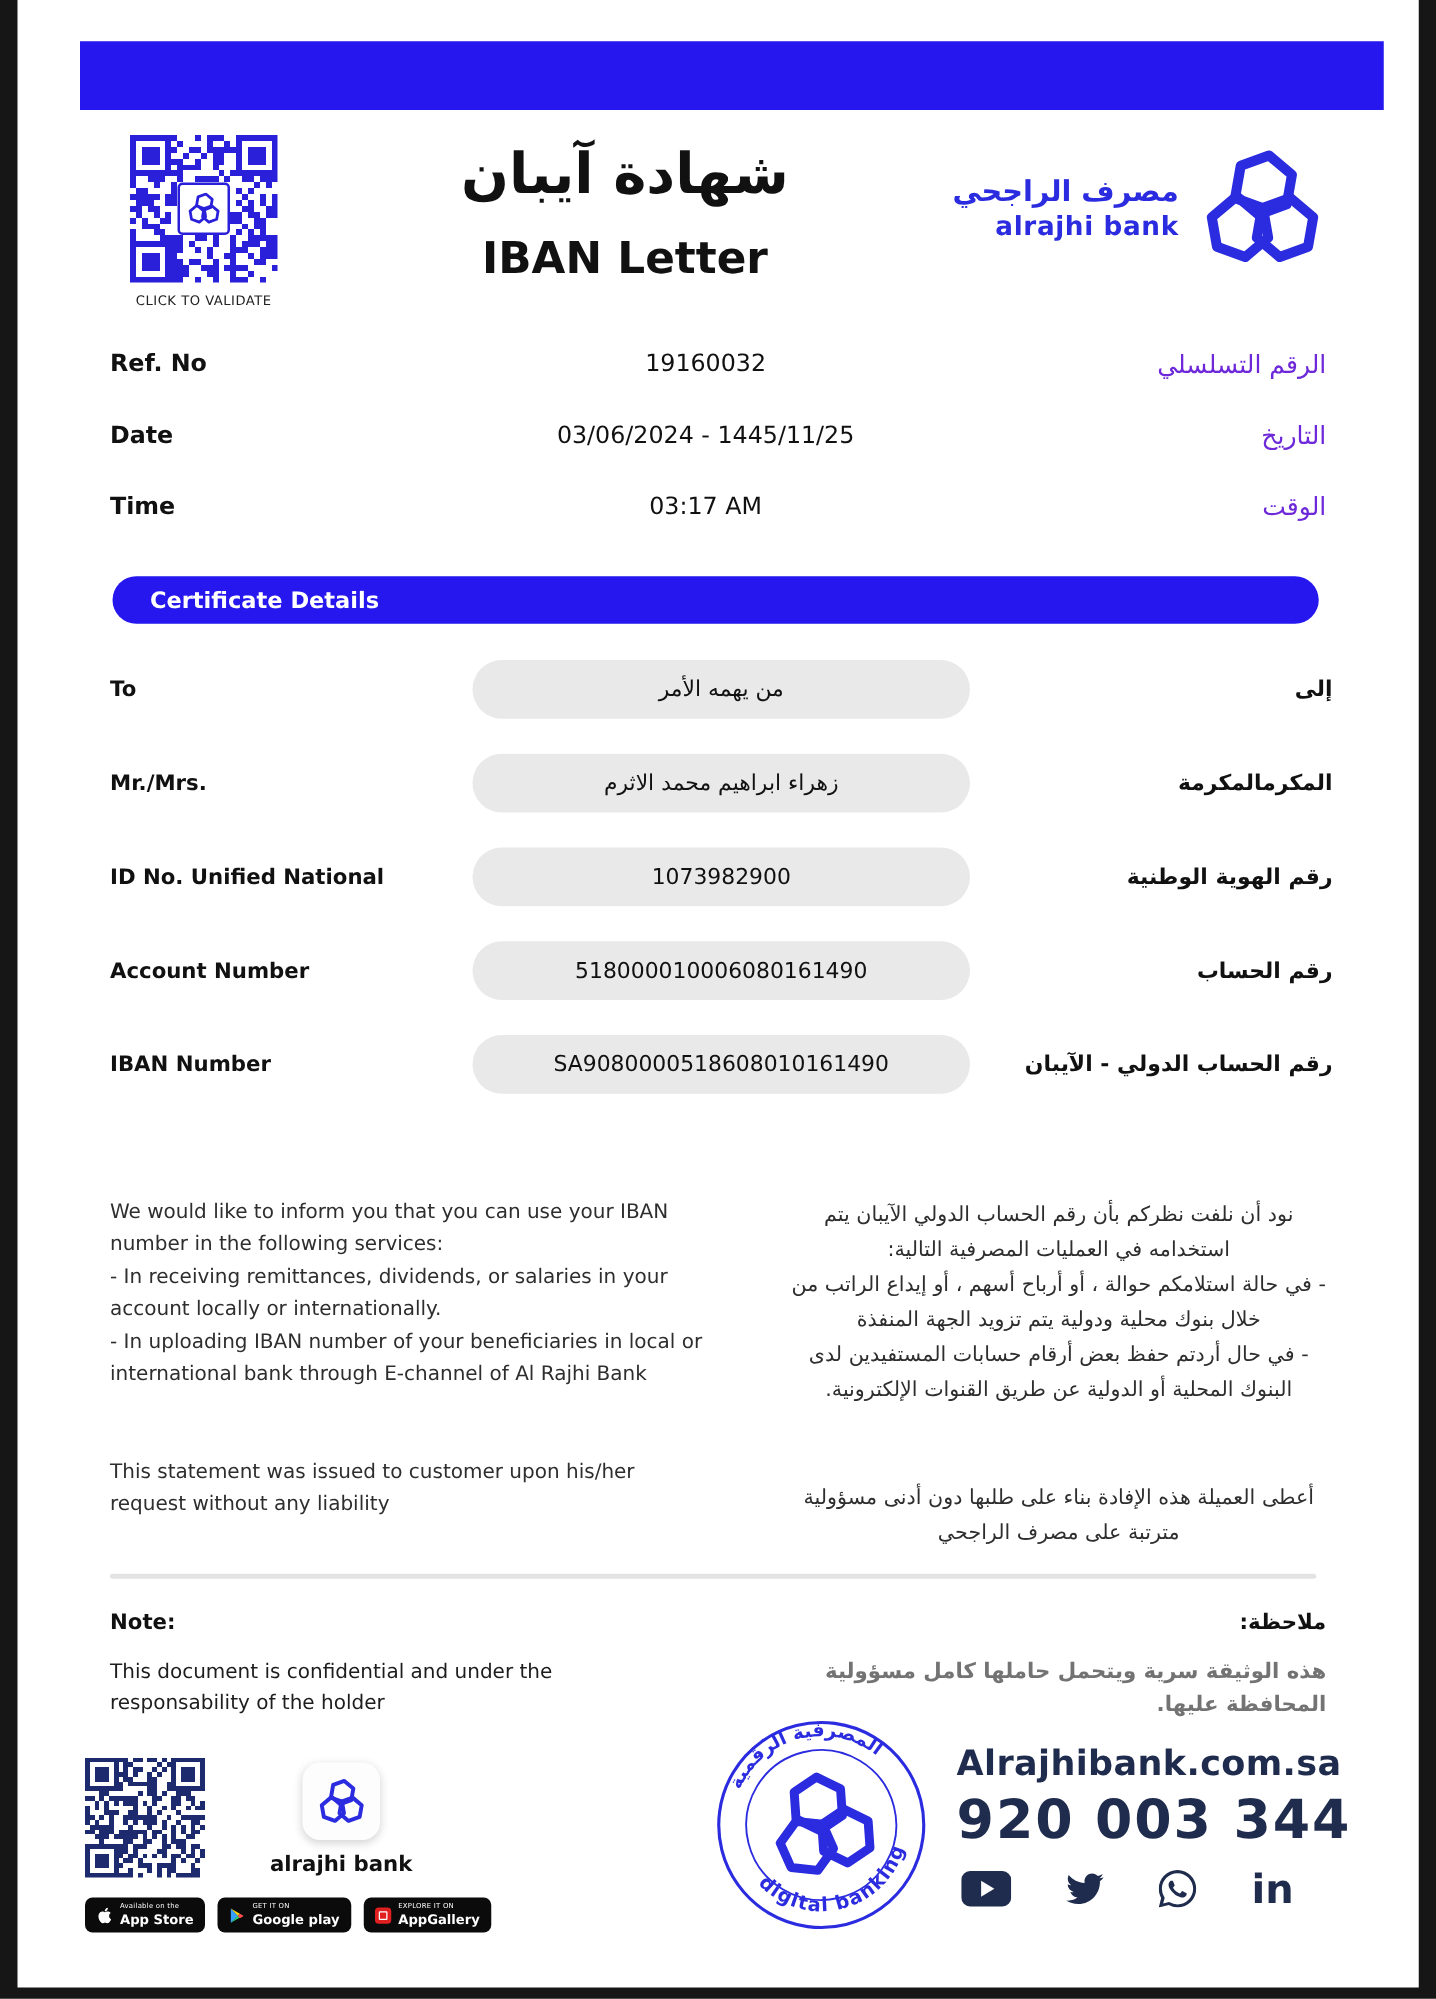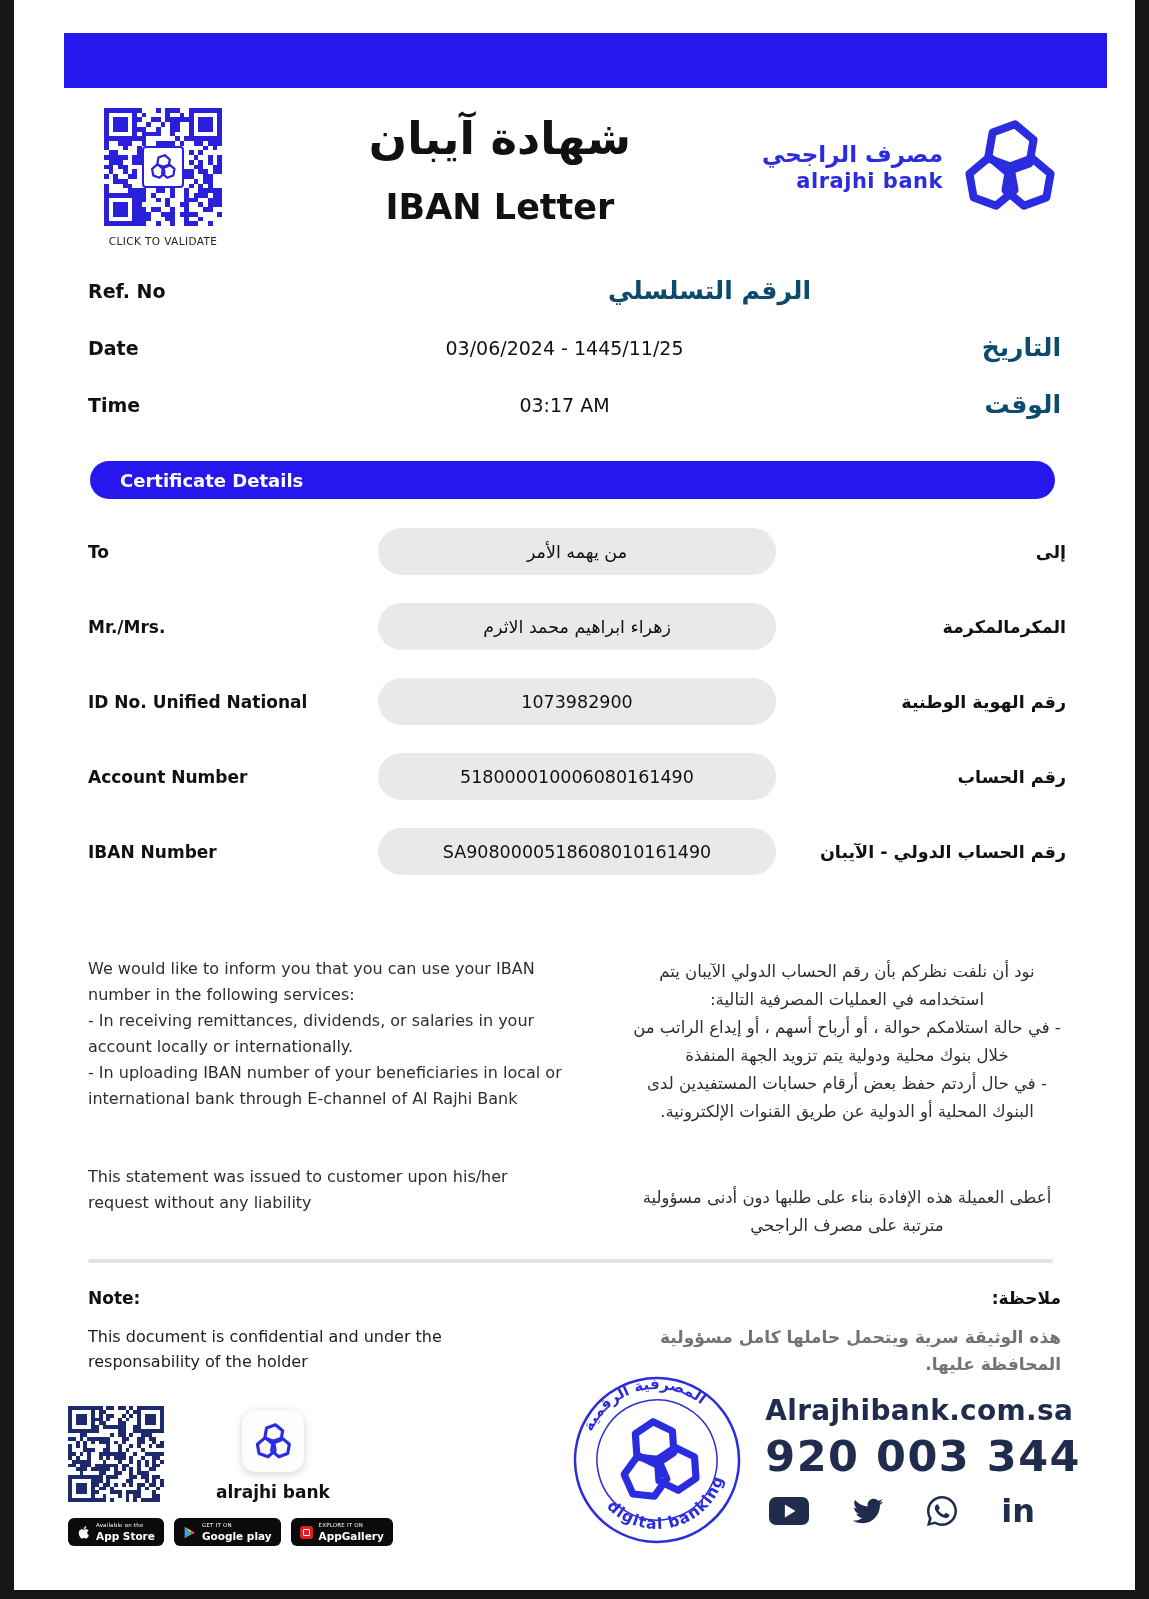--- a/index.html
+++ b/index.html
@@ -43,21 +43,21 @@
   .logo-text { text-align:right; color:#2b2bdf; }
   .logo-ar { font-size:23px; font-weight:bold; }
   .logo-en { font-size:21px; font-weight:bold; margin-top:2px; letter-spacing:.5px; }
   .logo-emblem { width:104px; height:94px; color:#2b2bdf; }
 
   
   .meta-rows { position:absolute; left:74px; top:262px; width:973px; }
   .meta-row { display:grid; grid-template-columns:230px 1fr 250px; align-items:center; height:57px; }
   .meta-label { font-size:19px; font-weight:700; color:#111; }
   .meta-value { font-size:19px; color:#111; text-align:center; }
-  .meta-ar { font-size:25px; font-weight:bold; color:#0c4a6e; text-align:left; } 
+  .meta-ar { font-size:20px; font-weight:normal; color:#6d28d9; text-align:left; } 
   .meta-row .ar { text-align:right; }
 
   
   .cert-bar {
     position:absolute; left:76px; top:461px; width:965px; height:38px;
     background:#2517ee; border-radius:19px;
     display:flex; align-items:center; padding-left:30px;
   }
   .cert-bar span { color:#fff; font-size:18px; font-weight:bold; }
 
@@ -367,20 +367,21 @@
       </div>
       <svg class="logo-emblem">
           <use href="#arb-emblem" width="104" height="94"></use>
         </svg>
     </div>
   </div>
 
   <div class="meta-rows">
     <div class="meta-row">
       <div class="meta-label">Ref. No</div>
+      <div class="meta-value">19160032</div>
       <div class="meta-ar ar">الرقم التسلسلي</div>
     </div>
     <div class="meta-row">
       <div class="meta-label">Date</div>
       <div class="meta-value">03/06/2024 - 1445/11/25</div>
       <div class="meta-ar ar">التاريخ</div>
     </div>
     <div class="meta-row">
       <div class="meta-label">Time</div>
       <div class="meta-value">03:17 AM</div>

